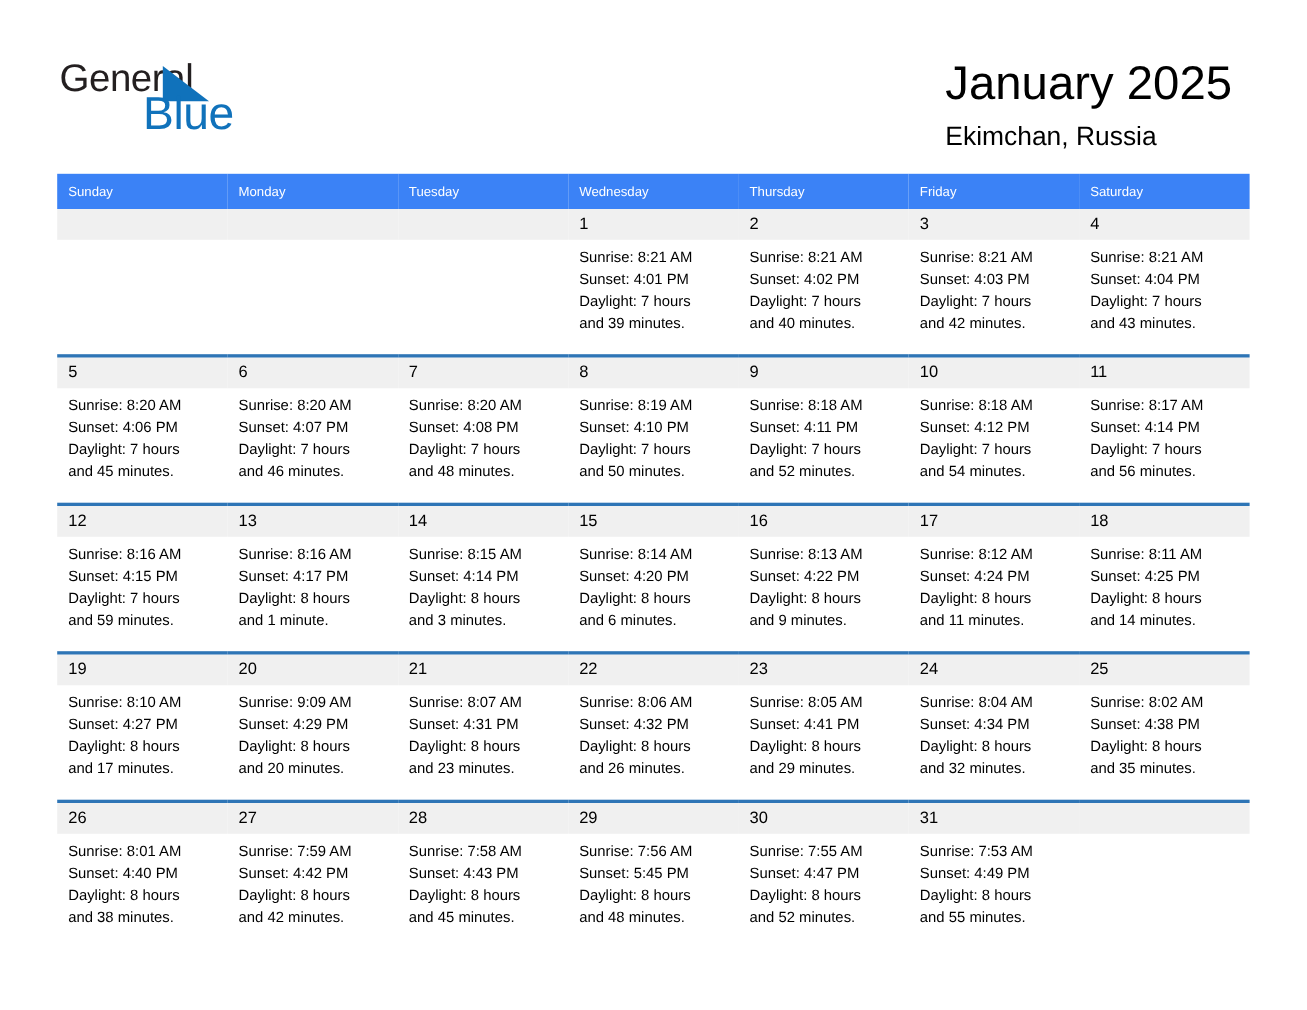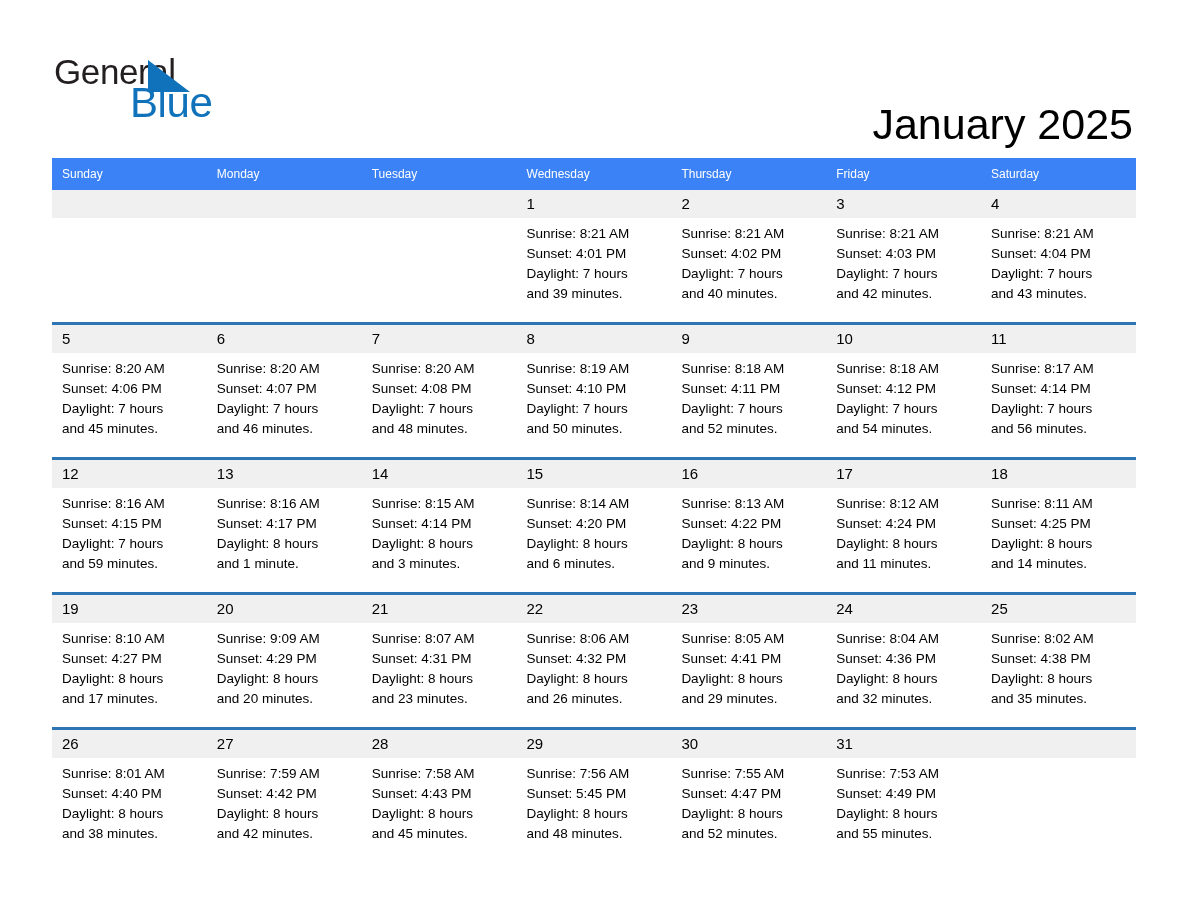--- a/index.html
+++ b/index.html
@@ -61,23 +61,22 @@
     top: 31px;
     font-size: 42px;
     letter-spacing: -0.4px;
     color: #1072bb;
     line-height: 40px;
     white-space: nowrap;
   }
 
   .title-block {
     position: absolute;
-    right: 55px;
+    right: 68px;
     top: 50px;
-    margin-top: 48px;
   }
   .cal-title {
     font-size: 43px;
     line-height: 52px;
     color: #000;
     white-space: nowrap;
   }
   .cal-subtitle {
     font-size: 24px;
     line-height: 30px;
@@ -431,21 +430,21 @@
               <div>Sunrise: 8:05 AM</div>
               <div>Sunset: 4:41 PM</div>
               <div>Daylight: 8 hours</div>
               <div>and 29 minutes.</div>
             </div>
           </td>
           <td class="cell">
             <div class="daynum">24</div>
             <div class="cell-body">
               <div>Sunrise: 8:04 AM</div>
-              <div>Sunset: 4:36 PM</div>
+              <div>Sunset: 4:34 PM</div>
               <div>Daylight: 8 hours</div>
               <div>and 32 minutes.</div>
             </div>
           </td>
           <td class="cell">
             <div class="daynum">25</div>
             <div class="cell-body">
               <div>Sunrise: 8:02 AM</div>
               <div>Sunset: 4:38 PM</div>
               <div>Daylight: 8 hours</div>

